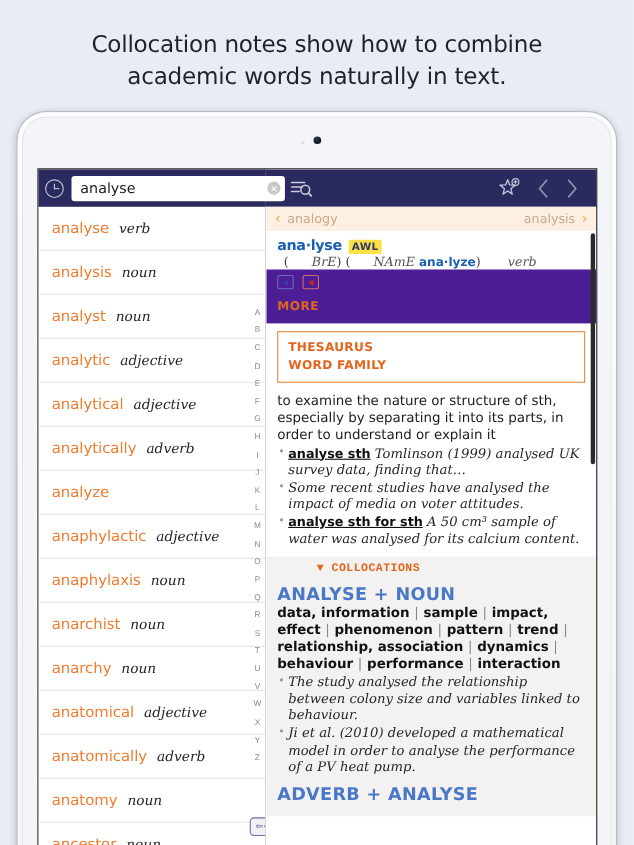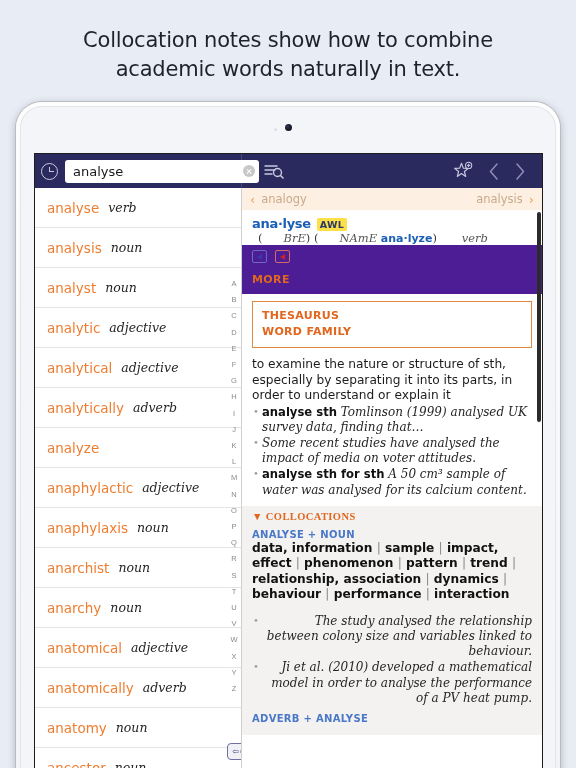--- a/index.html
+++ b/index.html
@@ -253,45 +253,46 @@
     font-style: italic;
     font-family: "DejaVu Serif", serif;
     margin-top: 1px;
   }
   ul.examples li::before {
     content: "•"; position: absolute; left: 1px; top: -1px;
     color: #9a9a9a; font-size: 10px; font-style: normal;
   }
   ul.examples li b {
     font-style: normal; color: #111;
-    font-family: "DejaVu Sans", sans-serif; font-size: 11.6px;
+    font-family: "DejaVu Sans", sans-serif; font-size: 11.6px; text-decoration: underline;
   }
 
   .colloc {
     margin-top: 8px; background: #f3f2f0;
     padding: 5px 10px 10px 10px;
   }
   .colloc-title {
     color: #e2661d; font-size: 10.5px; font-weight: bold;
     letter-spacing: .4px; cursor: pointer;
-    font-family: Liberation Serif, serif;
+    font-family: Liberation Mono, monospace;
+    margin-left: 36px;
   }
   .colloc-group { margin-top: 7px; }
   .colloc-head {
-    color: #4a78c8; font-size: 10px; font-weight: bold;
+    color: #4a78c8; font-size: 16px; font-weight: bold;
     letter-spacing: .3px; margin-bottom: 1px;
     font-family: "DejaVu Sans", sans-serif;
   }
   .colloc-words {
     font-size: 12.2px; font-weight: bold; color: #111;
     line-height: 15.5px;
     font-family: "DejaVu Sans", sans-serif;
   }
   .colloc-words .sep { color: #8a8a8a; font-weight: normal; }
-  .colloc .examples { margin-top: 11px; text-align: right; }
+  .colloc .examples { margin-top: 1px; }
 
   .scrollbar {
     position: absolute; right: 1px; top: 24px;
     width: 4px; height: 210px; border-radius: 2px;
     background: #2b2b2b;
   }
 </style>
 </head>
 <body>
 

